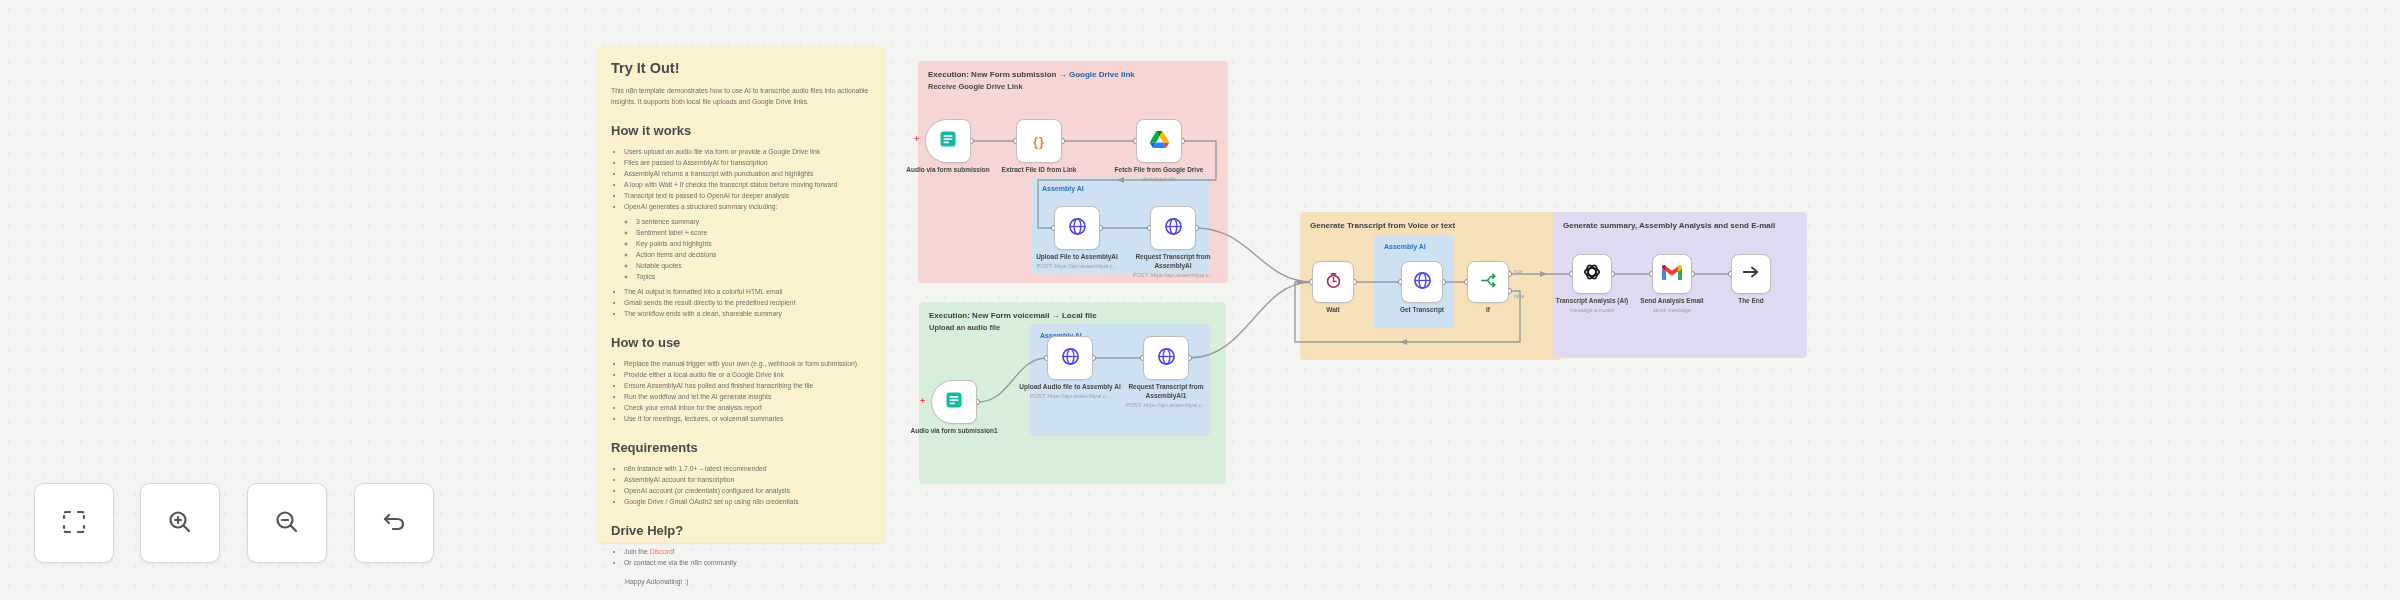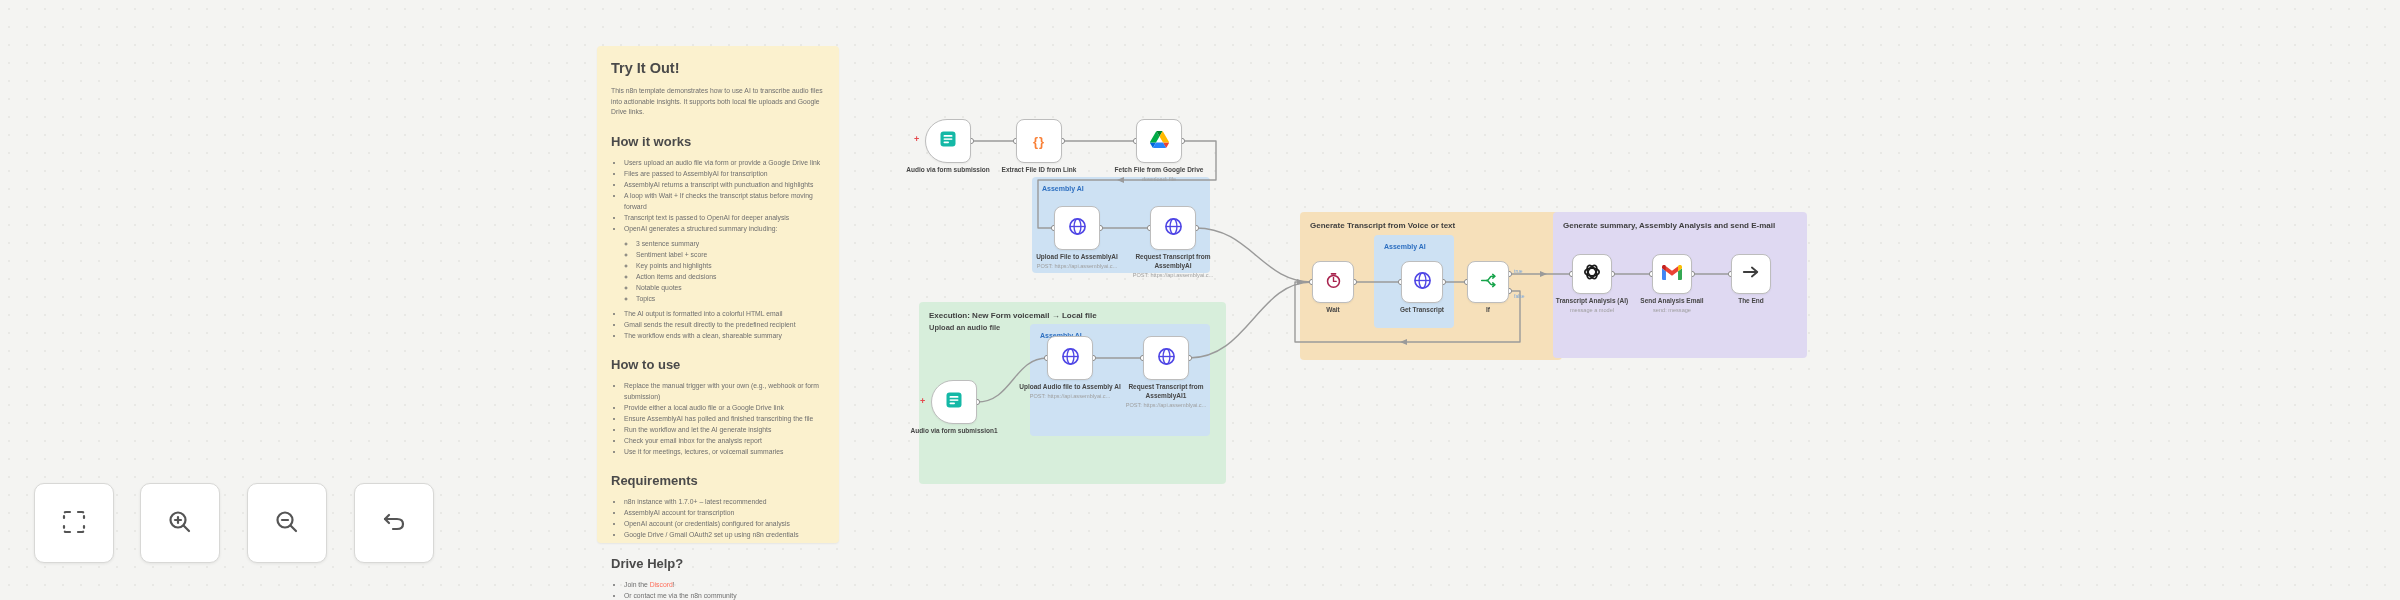--- a/index.html
+++ b/index.html
@@ -52,21 +52,21 @@
   
   .toolbar-btn{position:absolute;width:80px;height:80px;background:#fff;border:1px solid #d8d8d6;
     border-radius:10px;box-shadow:0 1px 3px rgba(0,0,0,.07);display:flex;align-items:center;justify-content:center;
     z-index:5;cursor:pointer;}
 </style>
 </head>
 <body>
 
 <div id="canvas">
 
-  <div class="sticky yellow note" style="left:597px;top:46px;width:242px;height:497px;padding:10px 14px;">
+  <div class="sticky yellow note" style="left:597px;top:46px;width:289px;height:497px;padding:10px 14px;">
     <h1>Try It Out!</h1>
     <p>This n8n template demonstrates how to use AI to transcribe audio files into actionable insights. It supports both local file uploads and Google Drive links.</p>
     <h2>How it works</h2>
     <ul>
       <li>Users upload an audio file via form or provide a Google Drive link</li>
       <li>Files are passed to AssemblyAI for transcription</li>
       <li>AssemblyAI returns a transcript with punctuation and highlights</li>
       <li>A loop with Wait + If checks the transcript status before moving forward</li>
       <li>Transcript text is passed to OpenAI for deeper analysis</li>
       <li>OpenAI generates a structured summary including:</li>
@@ -101,20 +101,24 @@
       <li>Google Drive / Gmail OAuth2 set up using n8n credentials</li>
     </ul>
     <h2>Drive Help?</h2>
     <ul>
       <li><span>Join the </span><span class="link-orange">Discord</span><span>!</span></li>
       <li>Or contact me via the n8n community</li>
     </ul>
     <div class="footer">Happy Automating! :)</div>
   </div>
 
+  <div class="sticky pink" style="left:918px;top:61px;width:310px;height:222px;">
+    <div class="group-title"><span>Execution: New Form submission → </span><span class="link">Google Drive link</span></div>
+    <div class="group-sub">Receive Google Drive Link</div>
+  </div>
   <div class="sticky blue" style="left:1032px;top:177px;width:178px;height:96px;">
     <div class="assembly-label">Assembly AI</div>
   </div>
 
   <div class="sticky green" style="left:919px;top:302px;width:307px;height:182px;">
     <div class="group-title">Execution: New Form voicemail → Local file</div>
     <div class="group-sub">Upload an audio file</div>
   </div>
   <div class="sticky blue" style="left:1030px;top:324px;width:180px;height:112px;">
     <div class="assembly-label">Assembly AI</div>

